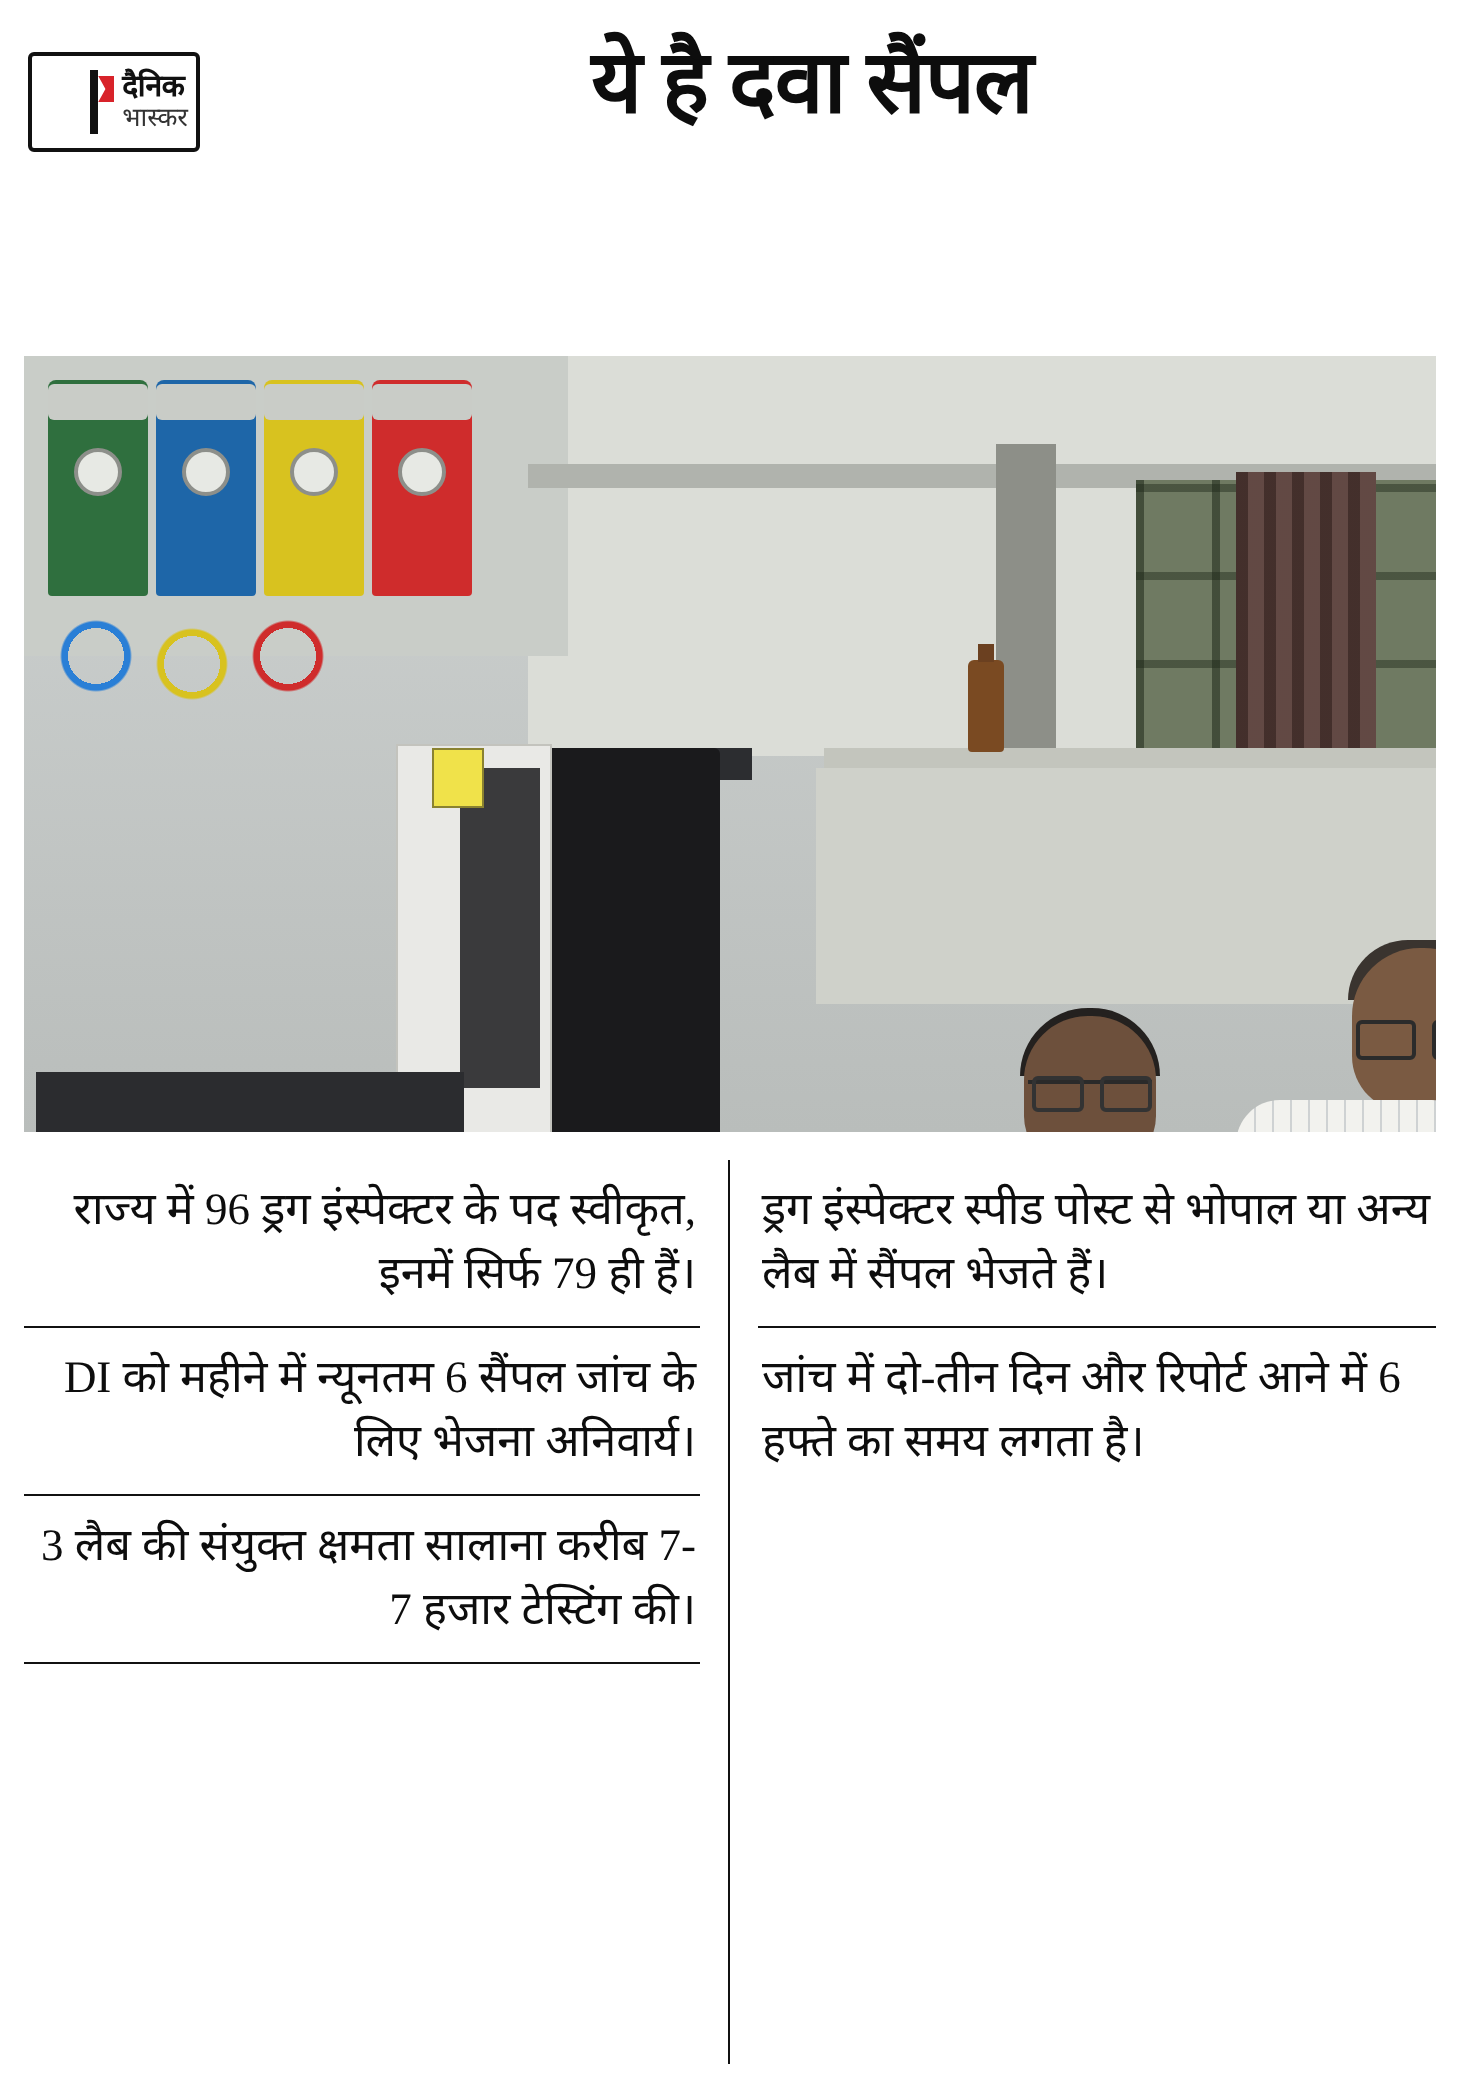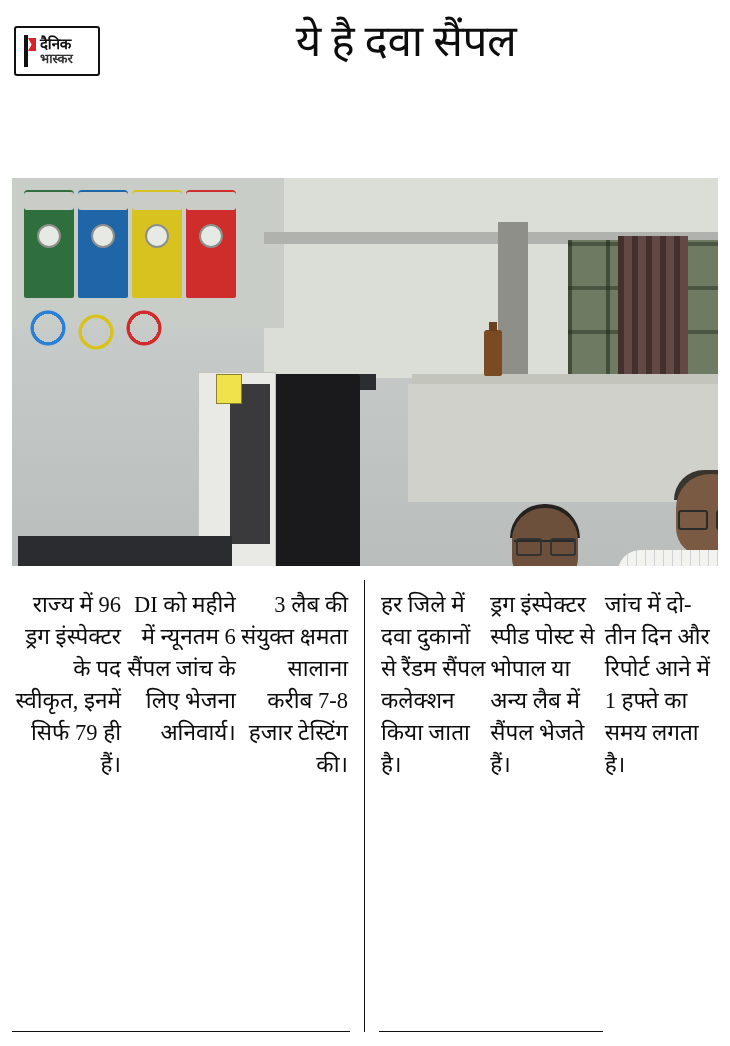--- a/index.html
+++ b/index.html
@@ -27,20 +27,21 @@
   .logo-box {
     width: 86px;
     flex: 0 0 86px;
     border: 2px solid #111;
     border-radius: 3px;
     padding: 7px 4px 7px 4px;
     display: flex;
     align-items: center;
     gap: 4px;
     margin-top: 12px;
+    justify-content: flex-end;
   }
   .logo-mark {
     width: 16px;
     height: 32px;
     position: relative;
     flex: 0 0 16px;
   }
   .logo-mark .bar {
     position: absolute;
     left: 4px;
@@ -64,33 +65,33 @@
   }
   .logo-text .l1 {
     font-size: 15px;
     font-weight: 700;
     color: #111;
     letter-spacing: -0.2px;
     display: block;
   }
   .logo-text .l2 {
     font-size: 13px;
-    font-weight: 700;
+    font-weight: 400;
     color: #333;
     display: block;
   }
   .headline {
     flex: 1;
     text-align: center;
     padding-right: 6px;
   }
   .headline .line {
     display: block;
     font-family: "Liberation Serif", "DejaVu Serif", serif;
-    font-weight: 400;
+    font-weight: 700;
     font-size: 44px;
     line-height: 1.28;
     color: #0d0d0d;
     letter-spacing: -0.5px;
   }
 
   
   .photo {
     position: relative;
     width: 706px;
@@ -151,21 +152,21 @@
 
   
   .facts {
     display: flex;
     margin: 14px 12px 0 12px;
     height: 452px;
   }
   .col {
     flex: 1 1 50%;
     display: flex;
-    flex-direction: row;
+    flex-direction: column;
   }
   .col-left { padding-right: 14px; border-right: 1px solid #111; }
   .col-right { padding-left: 14px; }
   .fact {
     font-family: "Liberation Serif", "DejaVu Serif", serif;
     font-size: 22.5px;
     line-height: 1.42;
     color: #0d0d0d;
     padding: 9px 2px 10px 2px;
     border-bottom: 1px solid #111;
@@ -242,22 +243,21 @@
     <div class="p2-head"></div>
     <div class="p2-glass"></div>
     <div class="p2-body"></div>
 
   </div>
 
   <div class="facts">
     <div class="col col-left">
       <div class="fact">राज्य में 96 ड्रग इंस्पेक्टर के पद स्वीकृत, इनमें सिर्फ 79 ही हैं।</div>
       <div class="fact">DI को महीने में न्यूनतम 6 सैंपल जांच के लिए भेजना अनिवार्य।</div>
-      <div class="fact">3 लैब की संयुक्त क्षमता सालाना करीब 7-8 हजार टेस्टिंग की।</div>
+      <div class="fact">3 लैब की संयुक्त क्षमता सालाना करीब 7-7 हजार टेस्टिंग की।</div>
     </div>
     <div class="col col-right">
-      <div class="fact">हर जिले में दवा दुकानों से रैंडम सैंपल कलेक्शन किया जाता है।</div>
       <div class="fact">ड्रग इंस्पेक्टर स्पीड पोस्ट से भोपाल या अन्य लैब में सैंपल भेजते हैं।</div>
-      <div class="fact last">जांच में दो-तीन दिन और रिपोर्ट आने में 1 हफ्ते का समय लगता है।</div>
+      <div class="fact last">जांच में दो-तीन दिन और रिपोर्ट आने में 6 हफ्ते का समय लगता है।</div>
     </div>
   </div>
 
 </div>
 
 </body></html>

